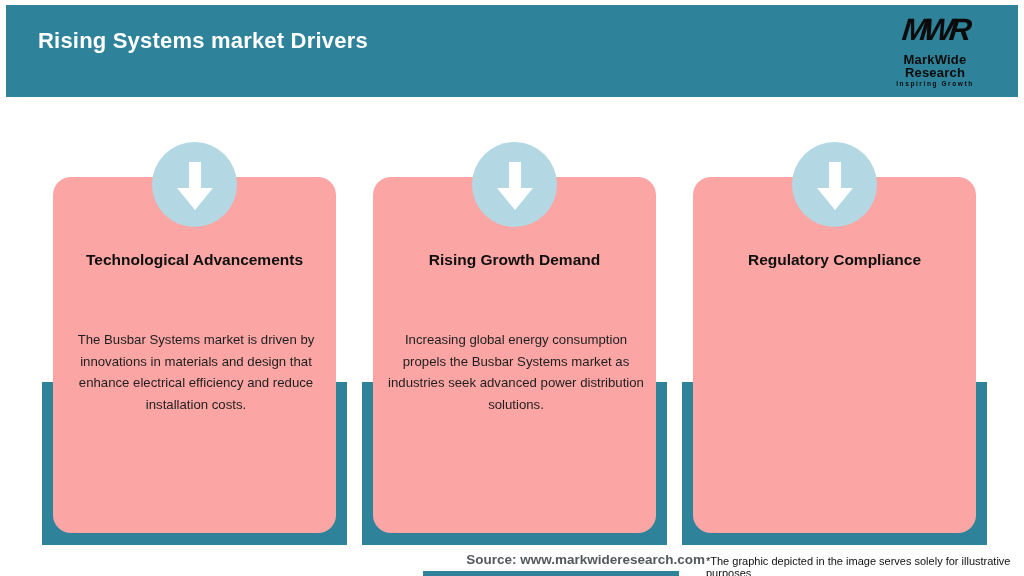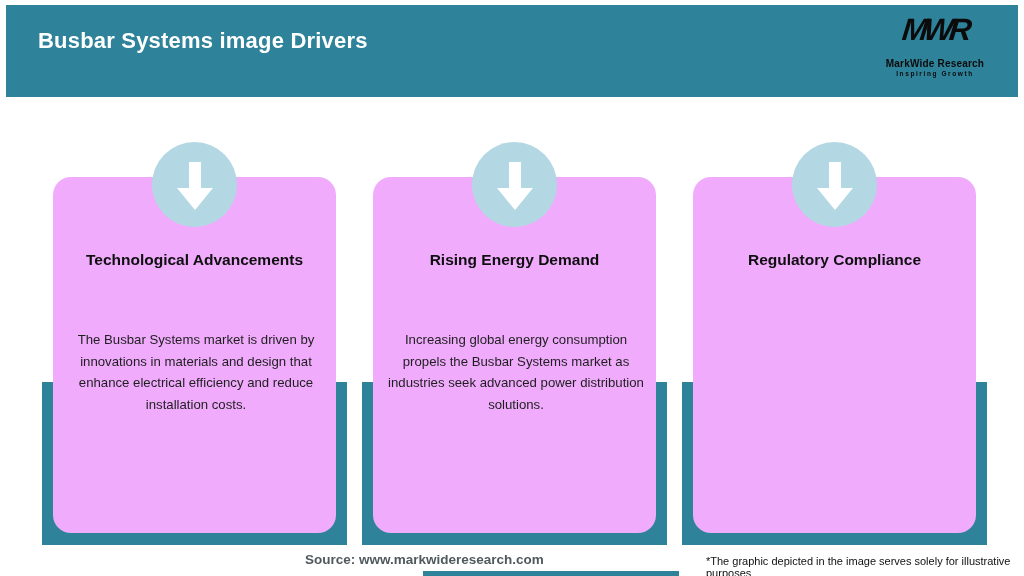--- a/index.html
+++ b/index.html
@@ -19,70 +19,70 @@
     color:#ffffff; font-size:22px; font-weight:bold; letter-spacing:.2px;
   }
   .logo {
     position:absolute; right:28px; top:9px; width:110px;
     text-align:center; color:#0b0b0b; line-height:1;
   }
   .logo-mark {
     font-size:31px; font-weight:bold; font-style:italic;
     letter-spacing:-4px; transform:skewX(-6deg); line-height:1;
   }
-  .logo-name { font-size:10px; font-weight:bold; margin-top:14px; letter-spacing:.2px; }
+  .logo-name { font-size:13px; font-weight:bold; margin-top:8px; letter-spacing:.2px; }
   .logo-tag  { font-size:6.5px; font-weight:bold; letter-spacing:1.6px; margin-top:2px; }
 
   
   .column { position:absolute; top:142px; width:305px; height:403px; }
   .col-1 { left:42px; }
   .col-2 { left:362px; }
   .col-3 { left:682px; }
   .shadow-rect {
     position:absolute; left:0; top:240px; width:305px; height:163px;
     background:#2e8299;
   }
   .card {
     position:absolute; left:11px; top:35px; width:283px; height:356px;
-    background:#f0abfc; border-radius:18px;
+    background:#fca5a5; border-radius:18px;
   }
   .card-title {
     position:absolute; top:74px; left:0; width:100%;
     text-align:center; font-size:15.5px; font-weight:bold; color:#0f0f0f;
   }
   .card-body {
     position:absolute; top:152px; left:15px; right:12px;
     font-size:13.2px; line-height:21.5px; color:#1e1e1e;text-align:center;
   }
   .circle {
     position:absolute; left:110px; top:0; width:85px; height:85px;
     border-radius:50%; background:#b3d8e3;
     display:flex; align-items:center; justify-content:center;
   }
   .circle svg { display:block; margin-top:2px; }
 
   
   .source {
     position:absolute; left:305px; top:552px; width:400px;
-    text-align:left; font-size:13.5px; font-weight:bold; color:#50595d;
+    text-align:right; font-size:13.5px; font-weight:bold; color:#50595d;
   }
   .source-underline {
     position:absolute; left:423px; top:571px; width:256px; height:5px;
     background:#2e8299;
   }
   .disclaimer {
     position:absolute; left:706px; top:555px; width:312px;
     font-size:11px; color:#101010;
   }
 </style>
 </head>
 <body>
 
 <div class="header">
-  <div class="header-title">Busbar Systems image Drivers</div>
+  <div class="header-title">Rising Systems market Drivers</div>
   <div class="logo">
     <div class="logo-mark">MWR</div>
     <div class="logo-name">MarkWide Research</div>
     <div class="logo-tag">Inspiring Growth</div>
   </div>
 </div>
 
 <div class="column col-1">
   <div class="shadow-rect"></div>
   <div class="card">
@@ -92,21 +92,21 @@
   <div class="circle">
     <svg width="40" height="56" viewBox="0 0 40 56">
       <path d="M14 4 h12 v26 h12 L20 52 L2 30 h12 Z" fill="#ffffff"></path>
     </svg>
   </div>
 </div>
 
 <div class="column col-2">
   <div class="shadow-rect"></div>
   <div class="card">
-    <div class="card-title">Rising Energy Demand</div>
+    <div class="card-title">Rising Growth Demand</div>
     <div class="card-body">Increasing global energy consumption propels the Busbar Systems market as industries seek advanced power distribution solutions.</div>
   </div>
   <div class="circle">
     <svg width="40" height="56" viewBox="0 0 40 56">
       <path d="M14 4 h12 v26 h12 L20 52 L2 30 h12 Z" fill="#ffffff"></path>
     </svg>
   </div>
 </div>
 
 <div class="column col-3">

